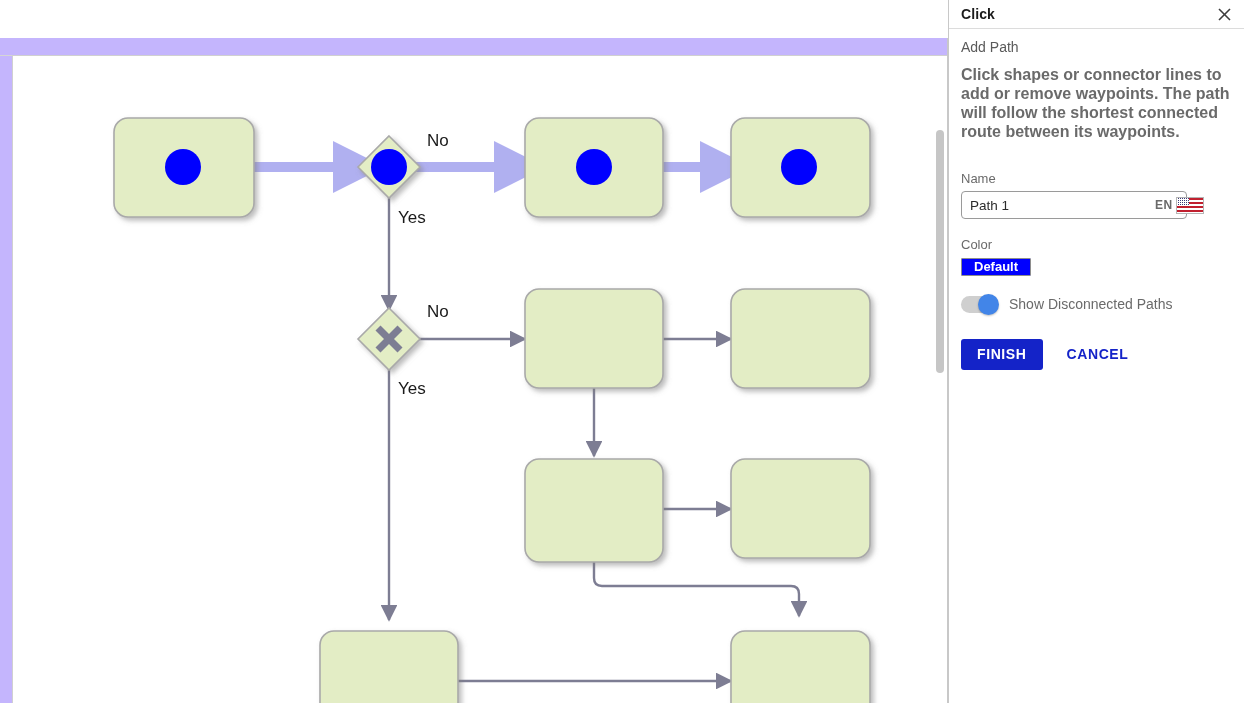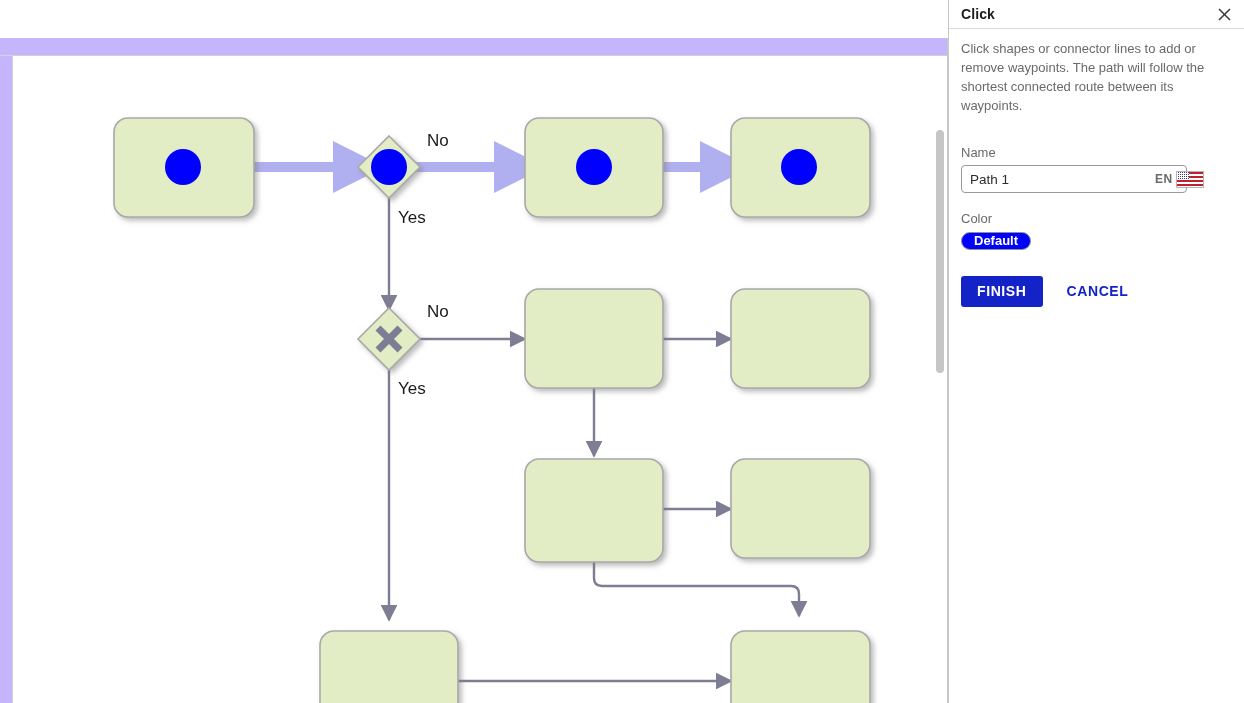--- a/index.html
+++ b/index.html
@@ -59,22 +59,23 @@
   #panel-close{
     width:20px;height:20px;display:flex;align-items:center;justify-content:center;
     cursor:pointer;color:#444;
   }
   #panel-close svg{display:block;}
   #panel-body{padding:10px 12px 0 12px;}
   #section-title{
     font-size:14px;color:#5a5a5a;margin:0 0 10px 0;font-weight:400;
   }
   #help-text{
-    font-size:13px;color:#6a6a6a;line-height:19px;margin:0 0 30px 0;
+    font-size:16px;color:#6a6a6a;line-height:19px;margin:0 0 30px 0;
     max-width:272px;
+    font-weight:bold;
   }
   .field-label{font-size:13px;color:#6a6a6a;margin-bottom:5px;}
   #name-field{
     position:relative;width:226px;height:28px;box-sizing:border-box;
     border:1px solid #9a9a9a;border-radius:4px;background:#fff;
     display:flex;align-items:center;
   }
   #name-input{
     border:none;outline:none;background:transparent;flex:1;
     font-size:13.5px;color:#2b2b2b;padding:0 8px;height:100%;
@@ -91,21 +92,21 @@
     background:repeating-linear-gradient(#c1202f 0 2px,#fff 2px 4px);}
   .flag-canton{position:absolute;left:0;top:0;width:12px;height:8px;
     background:#3b3b78;
     background-image:repeating-linear-gradient(90deg,#fff 0 1px,transparent 1px 2px),
                      repeating-linear-gradient(0deg,#fff 0 1px,transparent 1px 2px);
     background-color:#3b3b78;}
 
   #color-label{margin-top:18px;}
   #color-chip{
     display:inline-flex;align-items:center;justify-content:center;
-    height:18px;min-width:70px;padding:0 12px;border-radius:9px;
+    height:18px;min-width:70px;padding:0 12px;border-radius:1px;
     border:1px solid #8e8e8e;box-sizing:border-box;
     color:#fff;font-size:13px;font-weight:bold;cursor:pointer;
   }
   #toggle-row{display:flex;align-items:center;margin-top:20px;cursor:pointer;}
   #toggle-switch{
     width:37px;height:17px;border-radius:9px;background:#cfcfcf;
     position:relative;flex:none;
   }
   #toggle-knob{
     position:absolute;top:-2px;left:17px;width:21px;height:21px;border-radius:50%;
@@ -218,36 +219,43 @@
       <div id="panel-close">
         <svg width="13" height="13" viewBox="0 0 13 13" aria-hidden="true">
           <line x1="1" y1="1" x2="12" y2="12" stroke="#3d3d3d" stroke-width="1.6"></line>
           <line x1="12" y1="1" x2="1" y2="12" stroke="#3d3d3d" stroke-width="1.6"></line>
         </svg>
       </div>
     </div>
 
     <div id="panel-body">
 
+      <div id="section-title">Add Path</div>
 
       <p id="help-text">Click shapes or connector lines to add or remove waypoints. The path will follow the shortest connected route between its waypoints.</p>
 
       <div class="field-label">Name</div>
       <div id="name-field">
         <input id="name-input" type="text" value="Path 1" style="">
         <span id="lang-code">EN</span>
         <span id="flag-icon">
           <span class="flag-stripes"></span>
           <span class="flag-canton"></span>
         </span>
       </div>
 
       <div class="field-label" id="color-label">Color</div>
       <div id="color-chip" style="background: rgb(0, 0, 255);">Default</div>
 
+      <div id="toggle-row">
+        <span id="toggle-switch">
+          <span id="toggle-knob"></span>
+        </span>
+        <span id="toggle-text">Show Disconnected Paths</span>
+      </div>
 
       <div id="button-row">
         <button id="finish-button" style="background: rgb(20, 35, 200); text-align: center;">FINISH</button>
         <button id="cancel-button" style="color: rgb(20, 35, 200);">CANCEL</button>
       </div>
 
     </div>
   </aside>
 
 </div>

